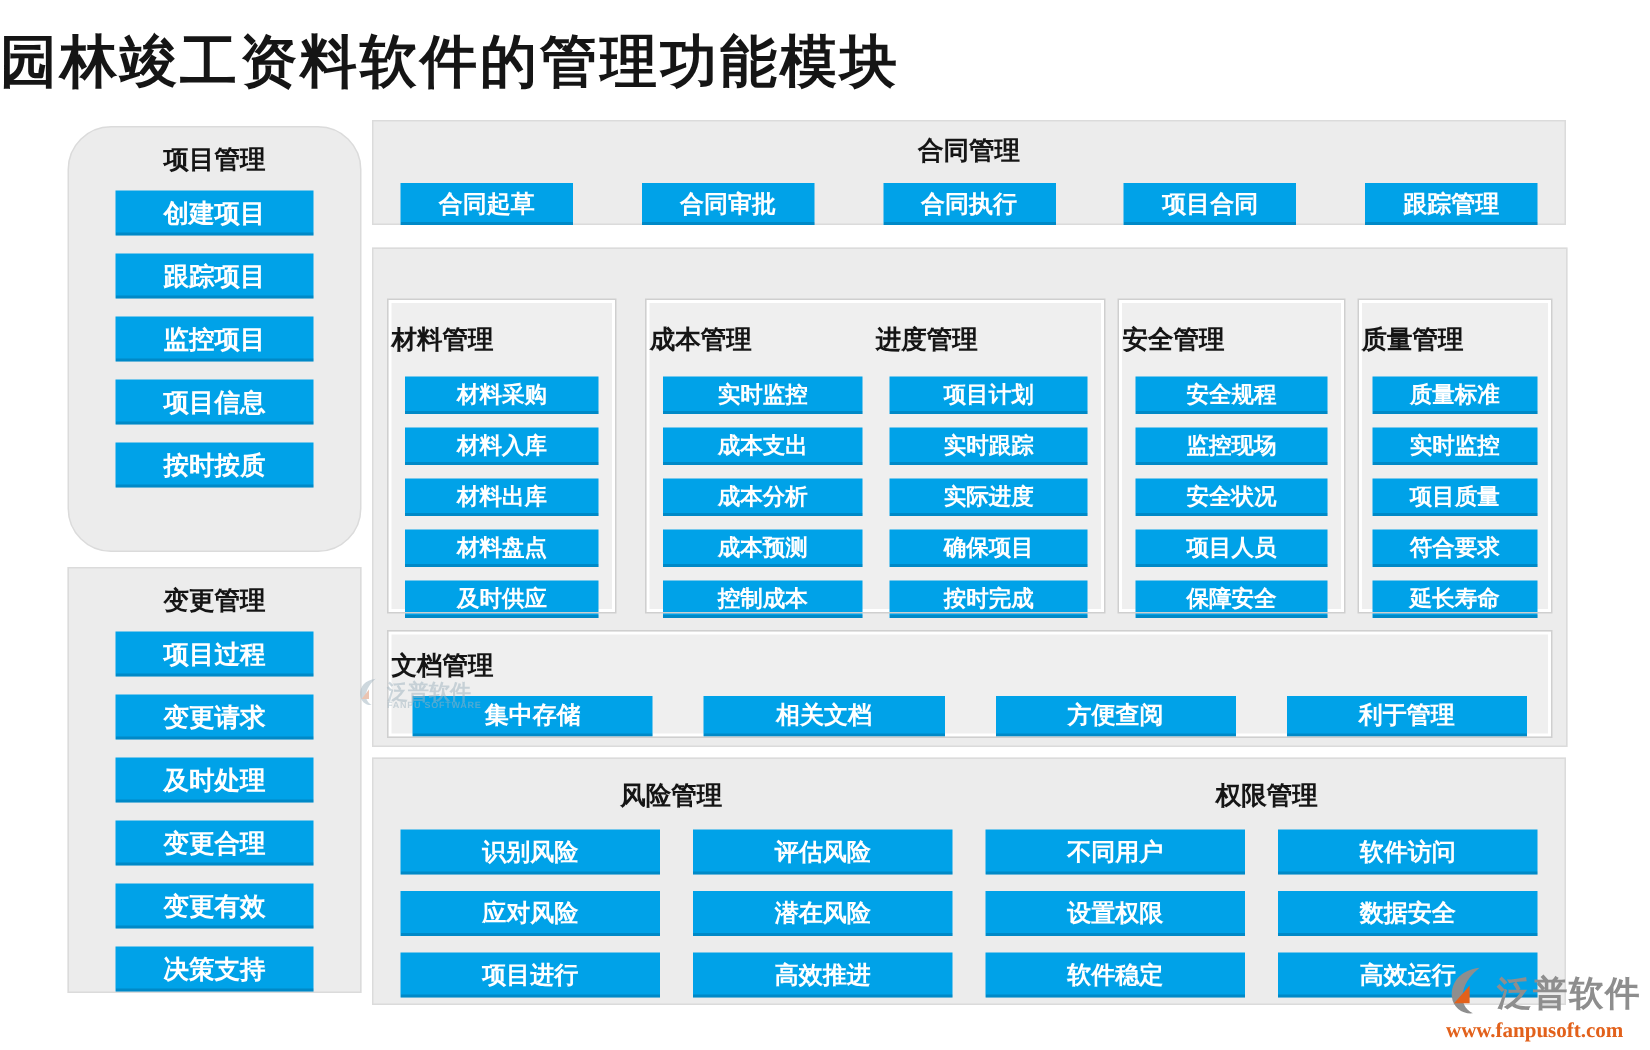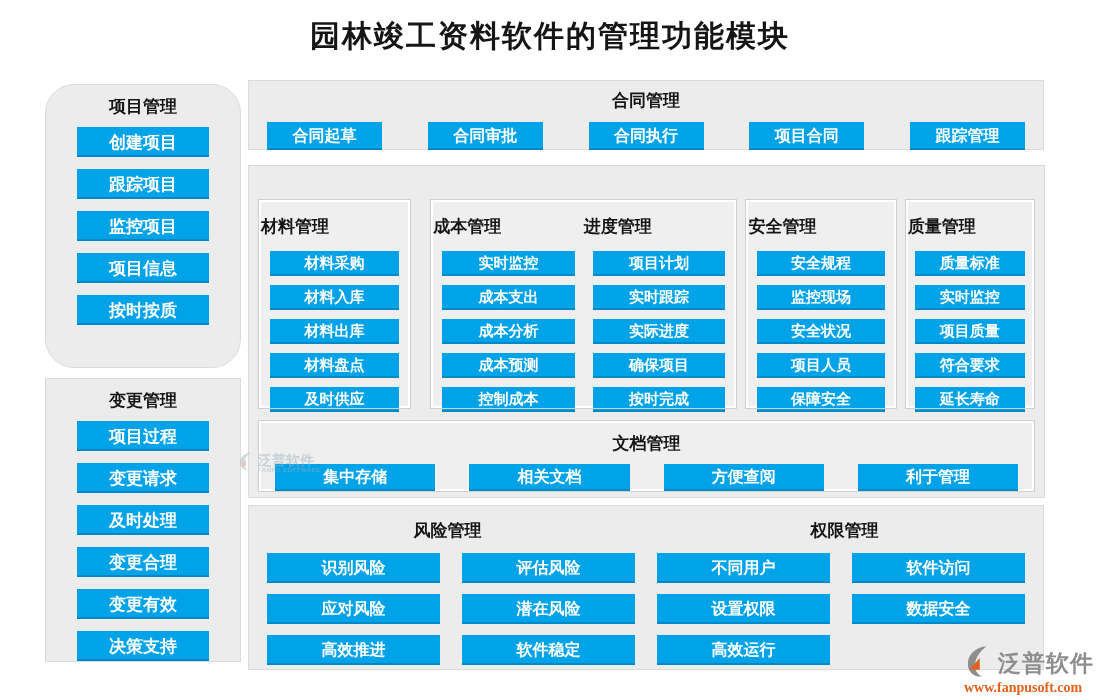--- a/index.html
+++ b/index.html
@@ -9,21 +9,21 @@
   }
   *{box-sizing:border-box; margin:0; padding:0;}
   html,body{width:1100px; height:700px;}
   body{
     position:relative; background:#ffffff; overflow:hidden;
     font-family:"Liberation Sans","DejaVu Sans",sans-serif;
     color:var(--title_color);
   }
   .page-title{
     position:absolute; top:16px; left:0; width:100%;
-    text-align:center; font-size:30px; font-weight:800; letter-spacing:2px;
+    font-size:38px; font-weight:800; letter-spacing:2px;
   }
   .panel{
     position:absolute; background:var(--panel_bg);
     border:1px solid var(--panel_border);
   }
   
   .sidebar{left:45px; width:196px; height:284px;}
   #sidebar-project{top:84px;border-radius:29px;}
   #sidebar-change{top:378px;}
   .side-title{text-align:center; font-size:17px; font-weight:800; margin-top:10px;}
@@ -50,21 +50,21 @@
   .fx-154{flex-grow:154;} .fx-315{flex-grow:315;} .fx-152{flex-grow:152;} .fx-130{flex-grow:130;}
   .col-title{font-size:17px; font-weight:800; margin-top:13px;}
   .col-buttons{display:flex; flex-direction:column; gap:9px; align-items:center; margin-top:13px;}
   .col-buttons .chip{width:88%; height:25px; font-size:15px;}
   .combo{display:flex;margin-left:11px;}
   .sub-col{flex:1;}
   .doc-box{
     margin:0 10px; height:70px; background:var(--inner_box_bg);
     border:2px solid #fff; outline:1px solid #CFCFCF;
   }
-  .doc-title{text-align:center; font-size:17px; font-weight:800; margin-top:9px;}
+  .doc-title{font-size:17px; font-weight:800; margin-top:9px;}
   .doc-buttons{display:flex; gap:34px; margin:9px 14px 0;}
   .doc-buttons .chip{flex:1; height:27px; font-size:16px;}
   
   #bottom{left:248px; top:505px; width:796px; height:165px;}
   .bottom-titles{display:flex; margin-top:13px;}
   .bottom-titles .panel-title{flex:1; margin-top:0;}
   .bottom-grid{display:grid; grid-template-columns:repeat(4,1fr); gap:11px 22px; margin:11px 18px 0;}
   .bottom-grid .chip{height:30px; font-size:16px;}
   
   #logo{
@@ -204,20 +204,21 @@
     <div class="chip">识别风险</div>
     <div class="chip">评估风险</div>
     <div class="chip">不同用户</div>
     <div class="chip">软件访问</div>
 
     <div class="chip">应对风险</div>
     <div class="chip">潜在风险</div>
     <div class="chip">设置权限</div>
     <div class="chip">数据安全</div>
 
+    <div class="chip">项目进行</div>
     <div class="chip">高效推进</div>
     <div class="chip">软件稳定</div>
     <div class="chip">高效运行</div>
   </div>
 </div>
 
 <div id="watermark">
   <span>
     <svg width="18" height="22" viewBox="0 0 40 46">
       <path d="M30 4 C14 6 6 16 7 28 C8 38 16 44 24 43 C18 40 14 33 16 25 C18 16 24 9 30 4 Z" fill="#9FB3BF"></path>

